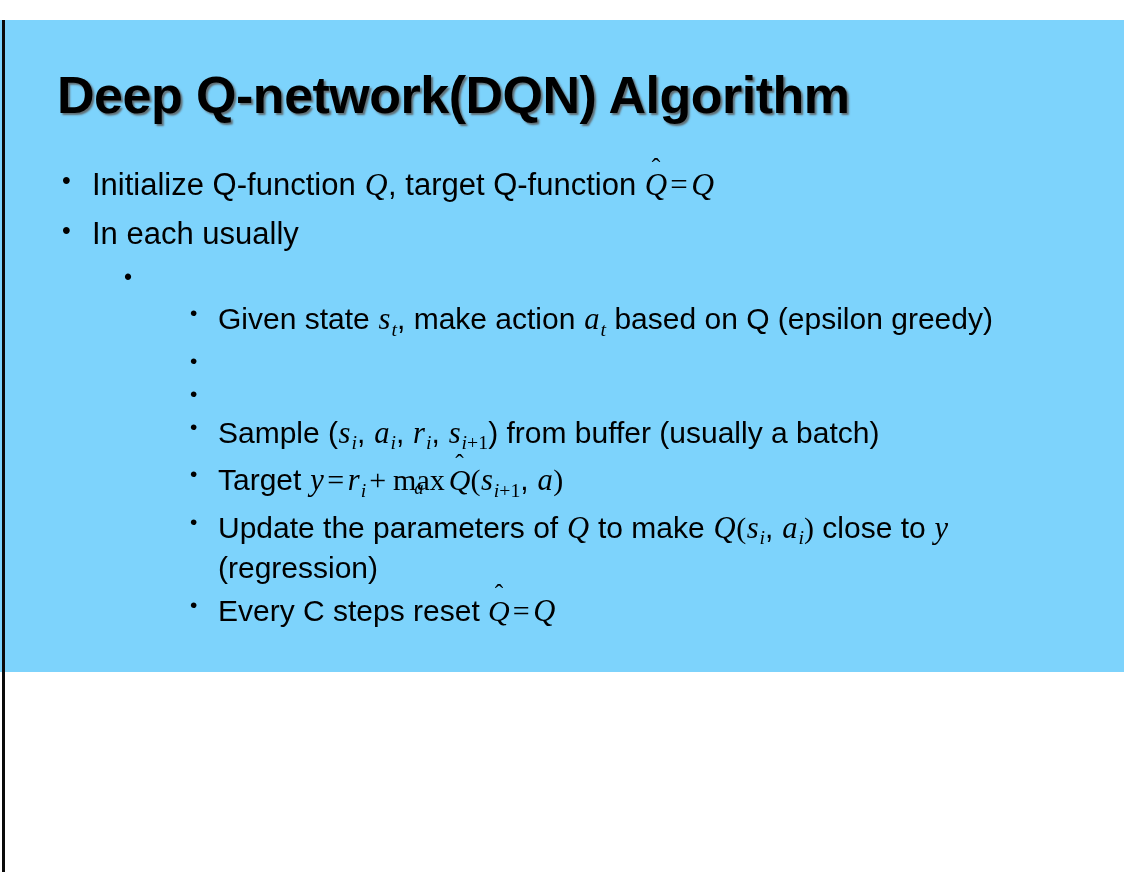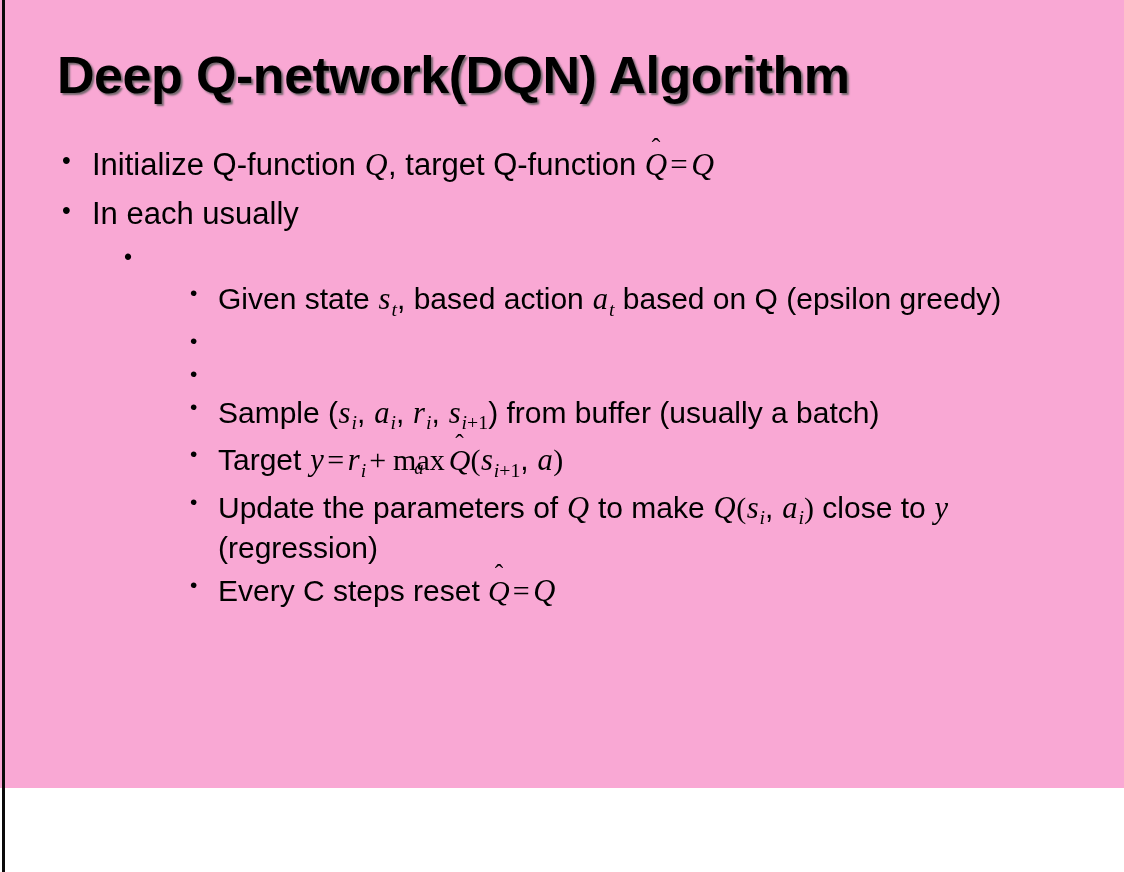--- a/index.html
+++ b/index.html
@@ -12,23 +12,24 @@
     background: #ffffff;
     font-family: "Liberation Sans", sans-serif;
     color: #000000;
     overflow: hidden;
   }
 
   
   .slide {
     position: relative;
     width: 1124px;
-    height: 788px;
+    height: 652px;
     box-sizing: border-box;
-    background: #f9a8d4;
+    background: #7dd3fc;
+    margin-top: 20px;
   }
   .left-rule {
     position: absolute;
     left: 2px;
     top: 0;
     width: 3px;
     height: 872px;
     background: #0a0a0a;
   }
 
@@ -175,21 +176,21 @@
       <span class="marker">•</span>
       <span class="btext">In each usually</span>
     </div>
 
     <div class="bullet lvl2">
       <span class="marker">•</span>
     </div>
 
     <div class="bullet lvl3">
       <span class="marker">•</span>
-      <span class="btext"><span>Given state </span><span class="mv">s</span><span class="sub">t</span><span>, based action </span><span class="mv">a</span><span class="sub">t</span><span> based on Q (epsilon greedy)</span></span>
+      <span class="btext"><span>Given state </span><span class="mv">s</span><span class="sub">t</span><span>, make action </span><span class="mv">a</span><span class="sub">t</span><span> based on Q (epsilon greedy)</span></span>
     </div>
 
     <div class="bullet lvl3">
       <span class="marker">•</span>
     </div>
 
     <div class="bullet lvl3">
       <span class="marker">•</span>
     </div>
 

